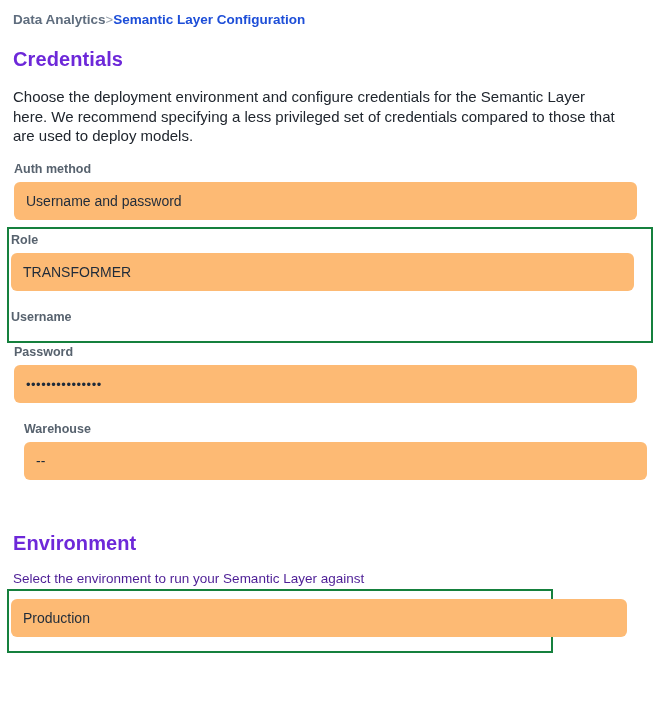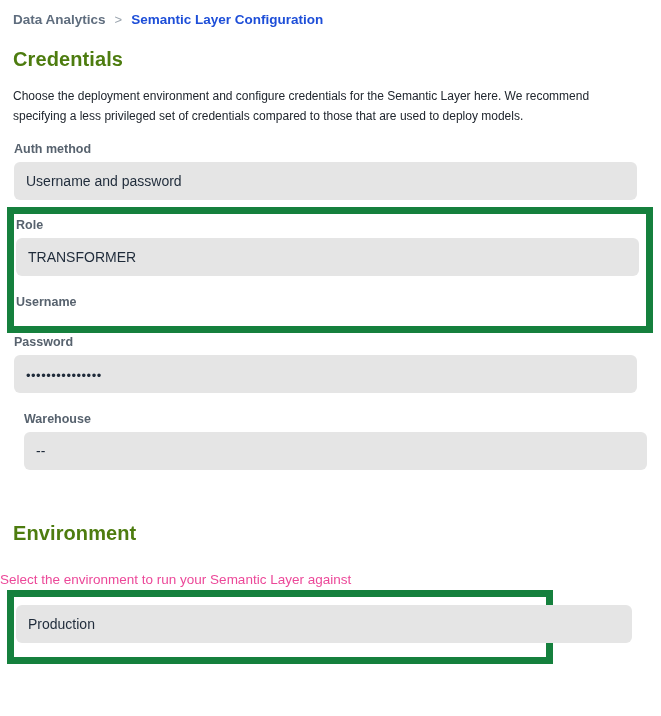--- a/index.html
+++ b/index.html
@@ -14,104 +14,103 @@
   }
   .page {
     padding: 12px 0 0 0;
     width: 661px;
   }
 
   
   .breadcrumb {
     display: flex;
     align-items: center;
-    gap: 9px;
     padding-left: 13px;
     font-size: 13.5px;
     font-weight: 700;
     margin-bottom: 21px;
   }
   .crumb-parent { color: #5f6d7e; cursor: pointer; }
   .crumb-sep { color: #9aa4ae; font-weight: 400; font-size: 13px; }
   .crumb-current { color: #1d4ed8; }
 
   
   .section-title {
     font-size: 20px;
     font-weight: 700;
-    color: #4d7c0f;
+    color: #6d28d9;
     padding-left: 13px;
     margin-bottom: 16px;
     letter-spacing: 0.1px;
   }
   .section-desc {
-    font-size: 12px;
+    font-size: 15px;
     line-height: 19.5px;
     color: #20262e;
     padding-left: 13px;
     max-width: 615px;
     margin-bottom: 17px;
   }
 
   
   .field-group { padding-left: 14px; }
   .field-label {
     font-size: 12.5px;
     font-weight: 700;
     color: #57626e;
     margin-bottom: 6px;
     line-height: 13px;
   }
   .field-input {
     width: 623px;
     height: 38px;
-    background: #e5e5e5;
+    background: #fdba74;
     border-radius: 6px;
     display: flex;
     align-items: center;
     padding: 0 12px;
     font-size: 14px;
     color: #1f2b3a;
     cursor: pointer;
   }
   .password-text {
     font-size: 13px;
     letter-spacing: 0.5px;
     color: #1f2b3a;
     padding-top: 2px;
   }
 
   
   .annotation-box {
-    border: 7px solid #15803d;
+    border: 2px solid #15803d;
     margin-left: 7px;
   }
   .annotation-box .field-group { padding-left: 2px; }
   #annotation-credentials {
     width: 646px;
     margin-top: 7px;
     padding: 5px 11px 11px 0;
   }
   #annotation-environment {
     width: 546px;
     margin-top: 3px;
     padding: 8px 11px 14px 0;
   }
   #annotation-environment .field-input { width: 616px; }
   .mt20 { margin-top: 20px; padding-left: 24px; }
   .mt3  { margin-top: 3px; }
   .env-section { margin-top: 52px; }
   .env-desc {
     font-size: 13.5px;
-    color: #ec4899;
-    padding-left: 0;
+    color: #4c1d95;
+    padding-left: 13px;
     margin-bottom: 2px;
     line-height: 15px;
   }
-  .env-title-gap { margin-bottom: 27px; }
+  .env-title-gap { margin-bottom: 16px; }
 </style>
 </head>
 <body>
 
 <div class="page">
 
   <div class="breadcrumb">
     <span class="crumb-parent">Data Analytics</span>
     <span class="crumb-sep">&gt;</span>
     <span class="crumb-current">Semantic Layer Configuration</span>

